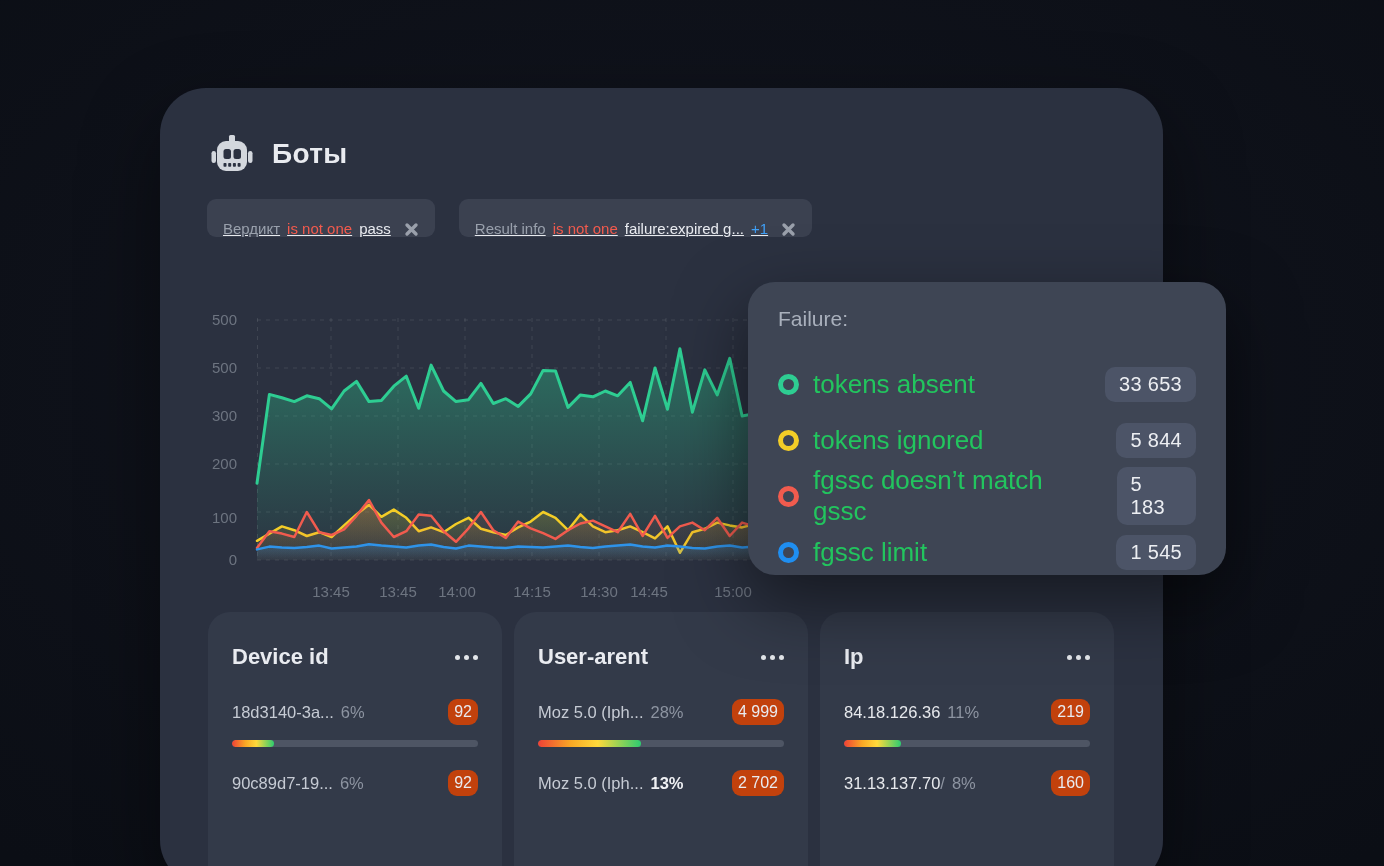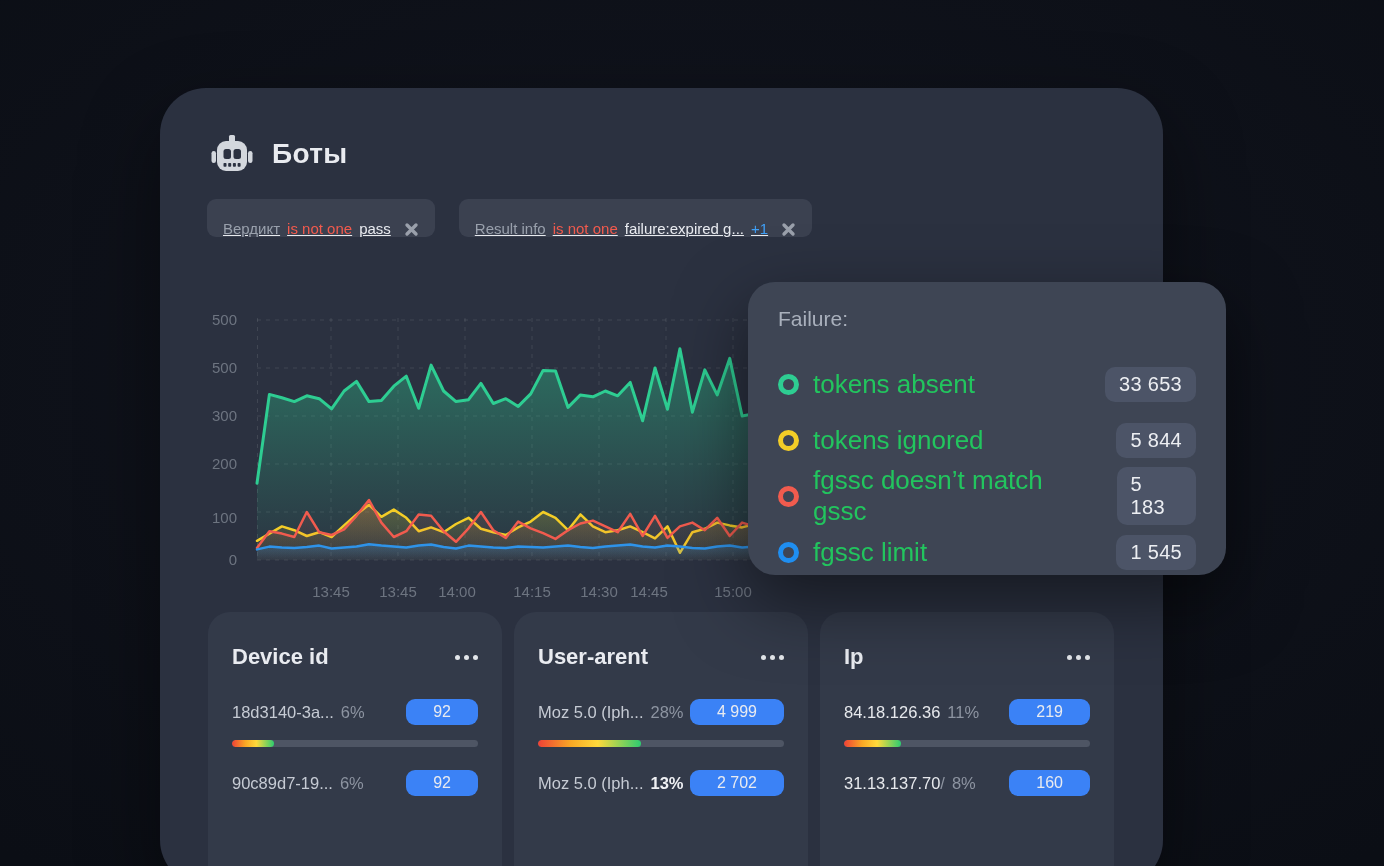--- a/index.html
+++ b/index.html
@@ -60,21 +60,21 @@
   .card-title { font-size:22px; font-weight:700; color:#e9ebf0; }
   .dots { display:flex; gap:4px; cursor:pointer; padding:4px 0; }
   .dots i { width:5px; height:5px; border-radius:50%; background:#e3e6ea; display:block; }
   .stat-row { display:flex; align-items:center; margin-top:0; }
   .stat-label { font-size:16.5px; color:#c6cbd4; }
   .stat-label.bright { color:#e7e9ed; }
   .stat-sep { font-size:16.5px; color:#8d94a1; }
   .stat-pct { font-size:16.5px; color:#8d94a1; margin-left:7px; }
   .stat-pct.bold { color:#f0f1f4; font-weight:700; }
   .stat-badge {
-    margin-left:auto; background:#3b82f6; border-radius:9px; padding:4px 27px;
+    margin-left:auto; background:#c2410c; border-radius:9px; padding:4px 6px;
     font-size:16px; color:#e9ebf0;
   }
   .track { margin-top:15px; margin-bottom:23px; height:7px; border-radius:4px; background:#4e5564; overflow:hidden; }
   .fill { height:7px; border-radius:4px;
     background:linear-gradient(90deg,#ef4136 0%,#f9a825 32%,#ffd93b 58%,#2dcc70 100%); }
 </style>
 </head>
 <body>
 
 <div class="page">

